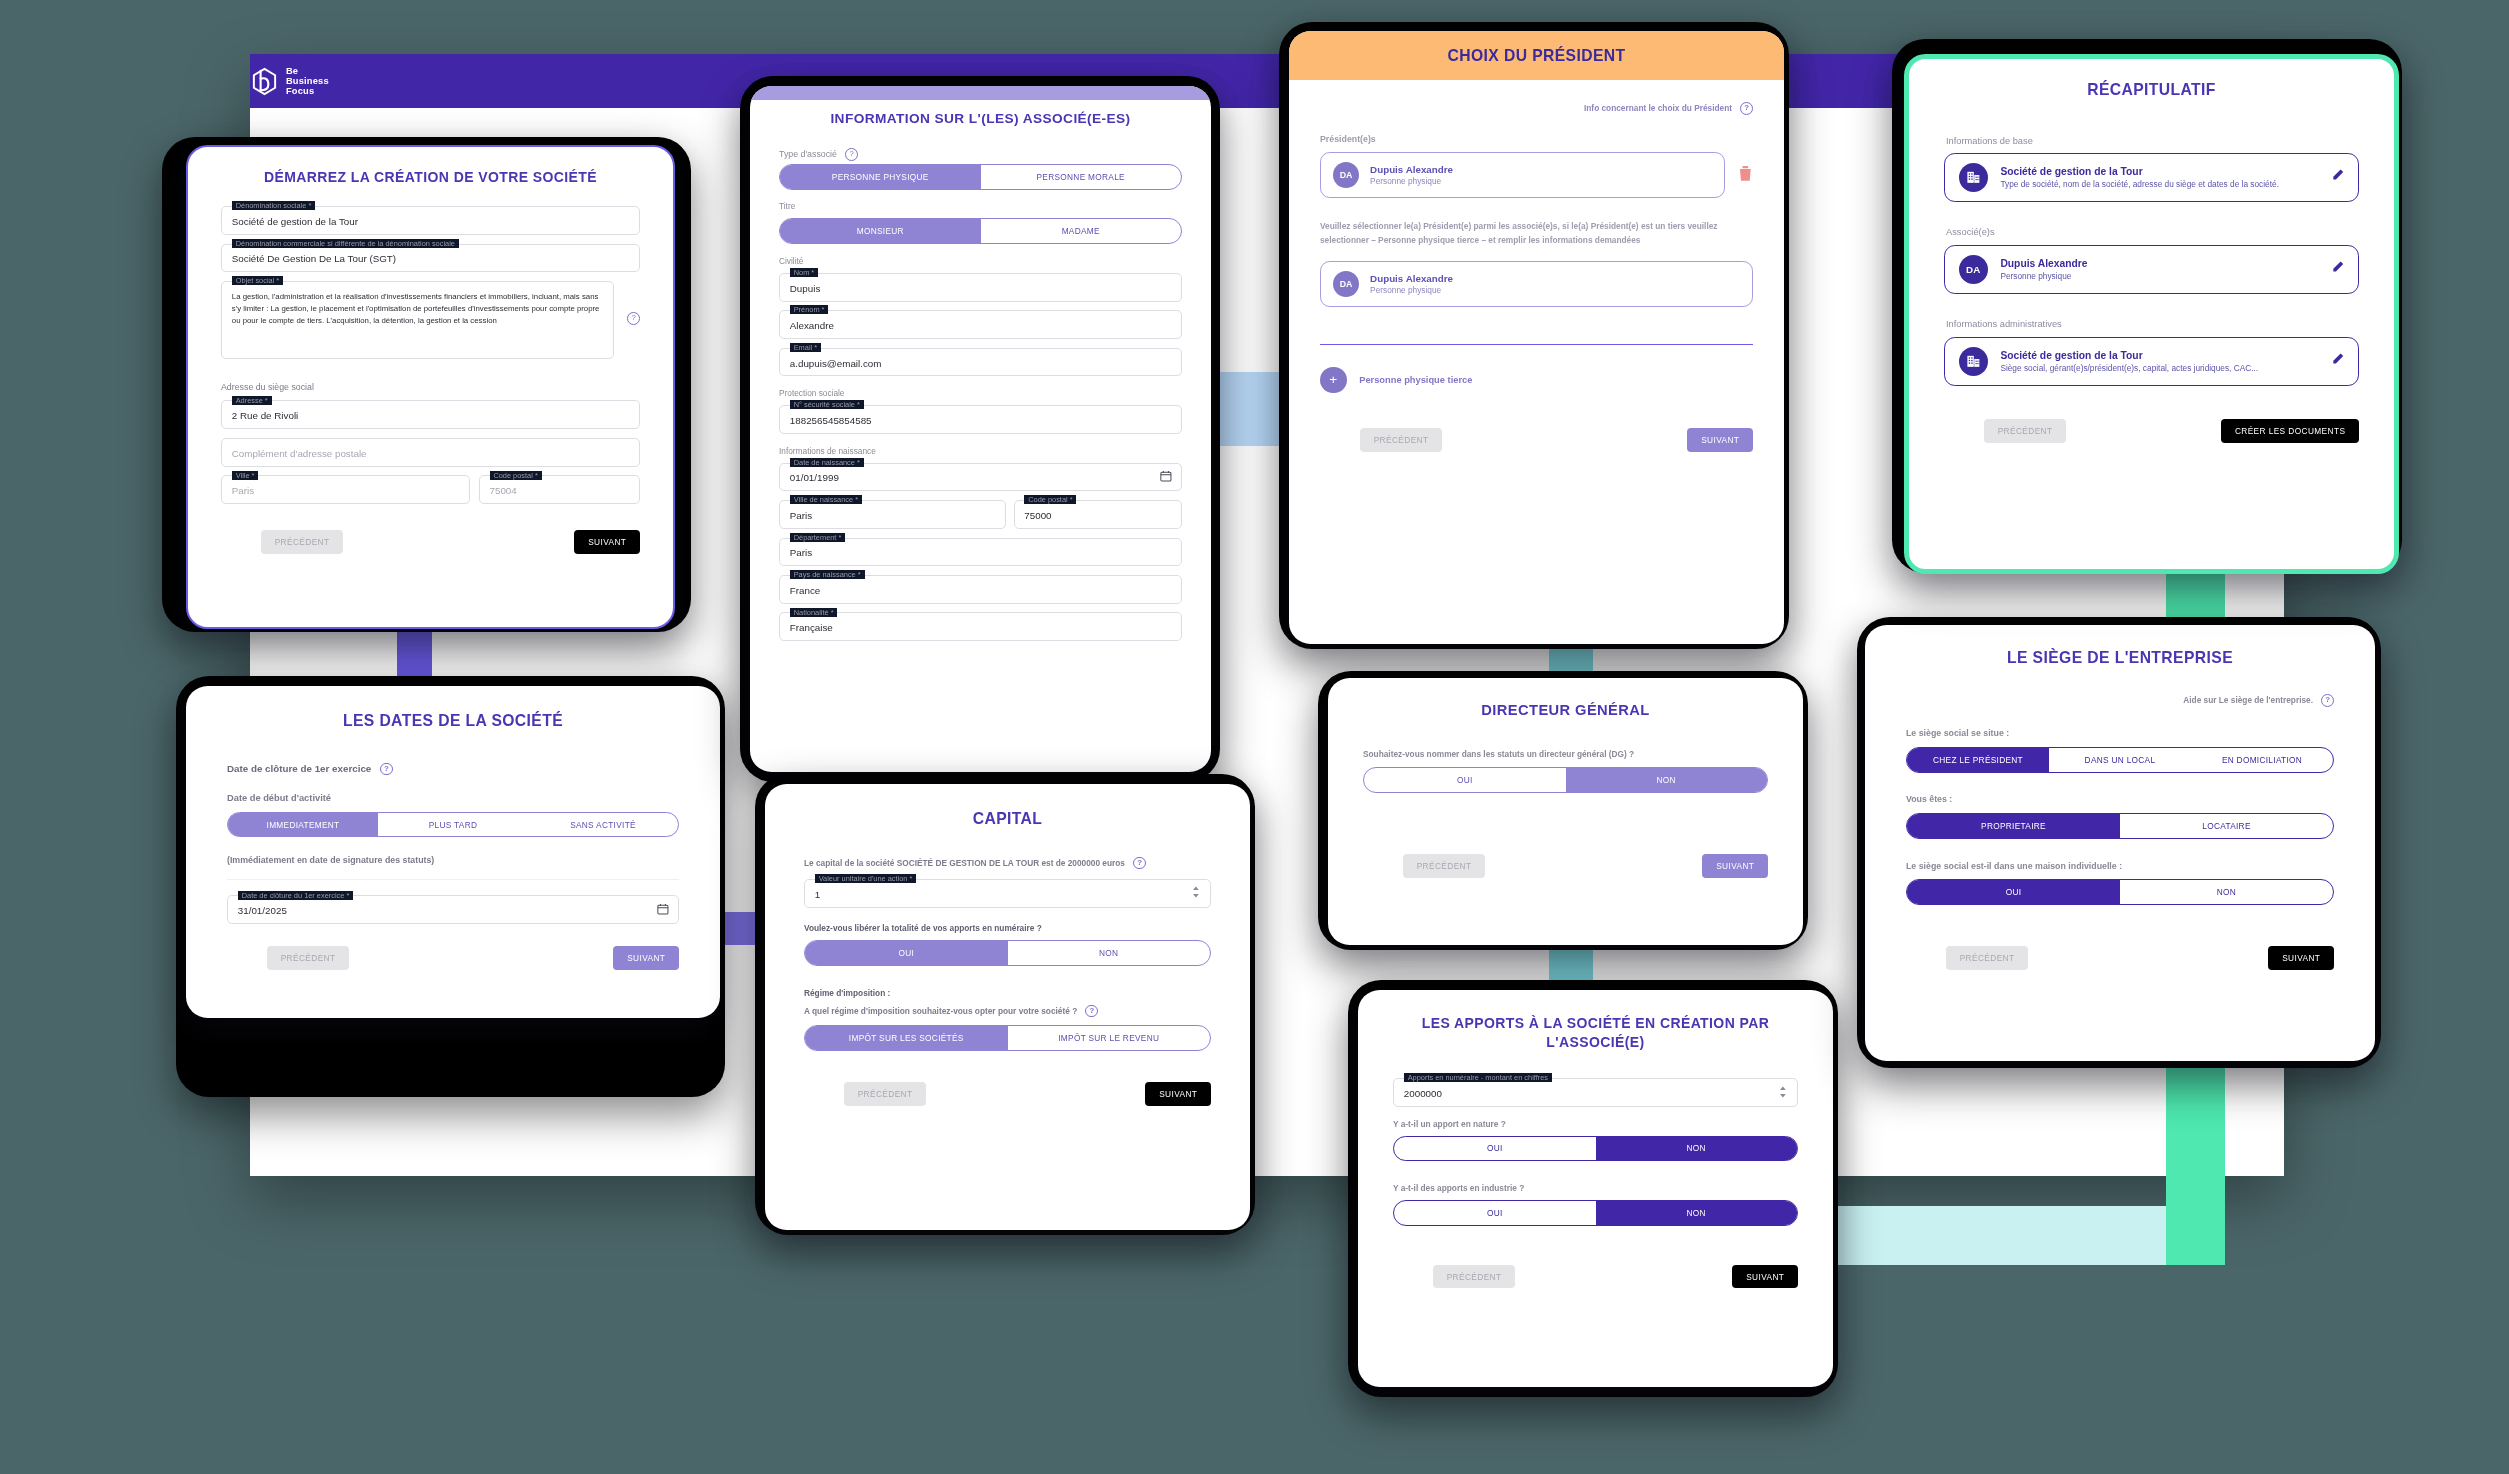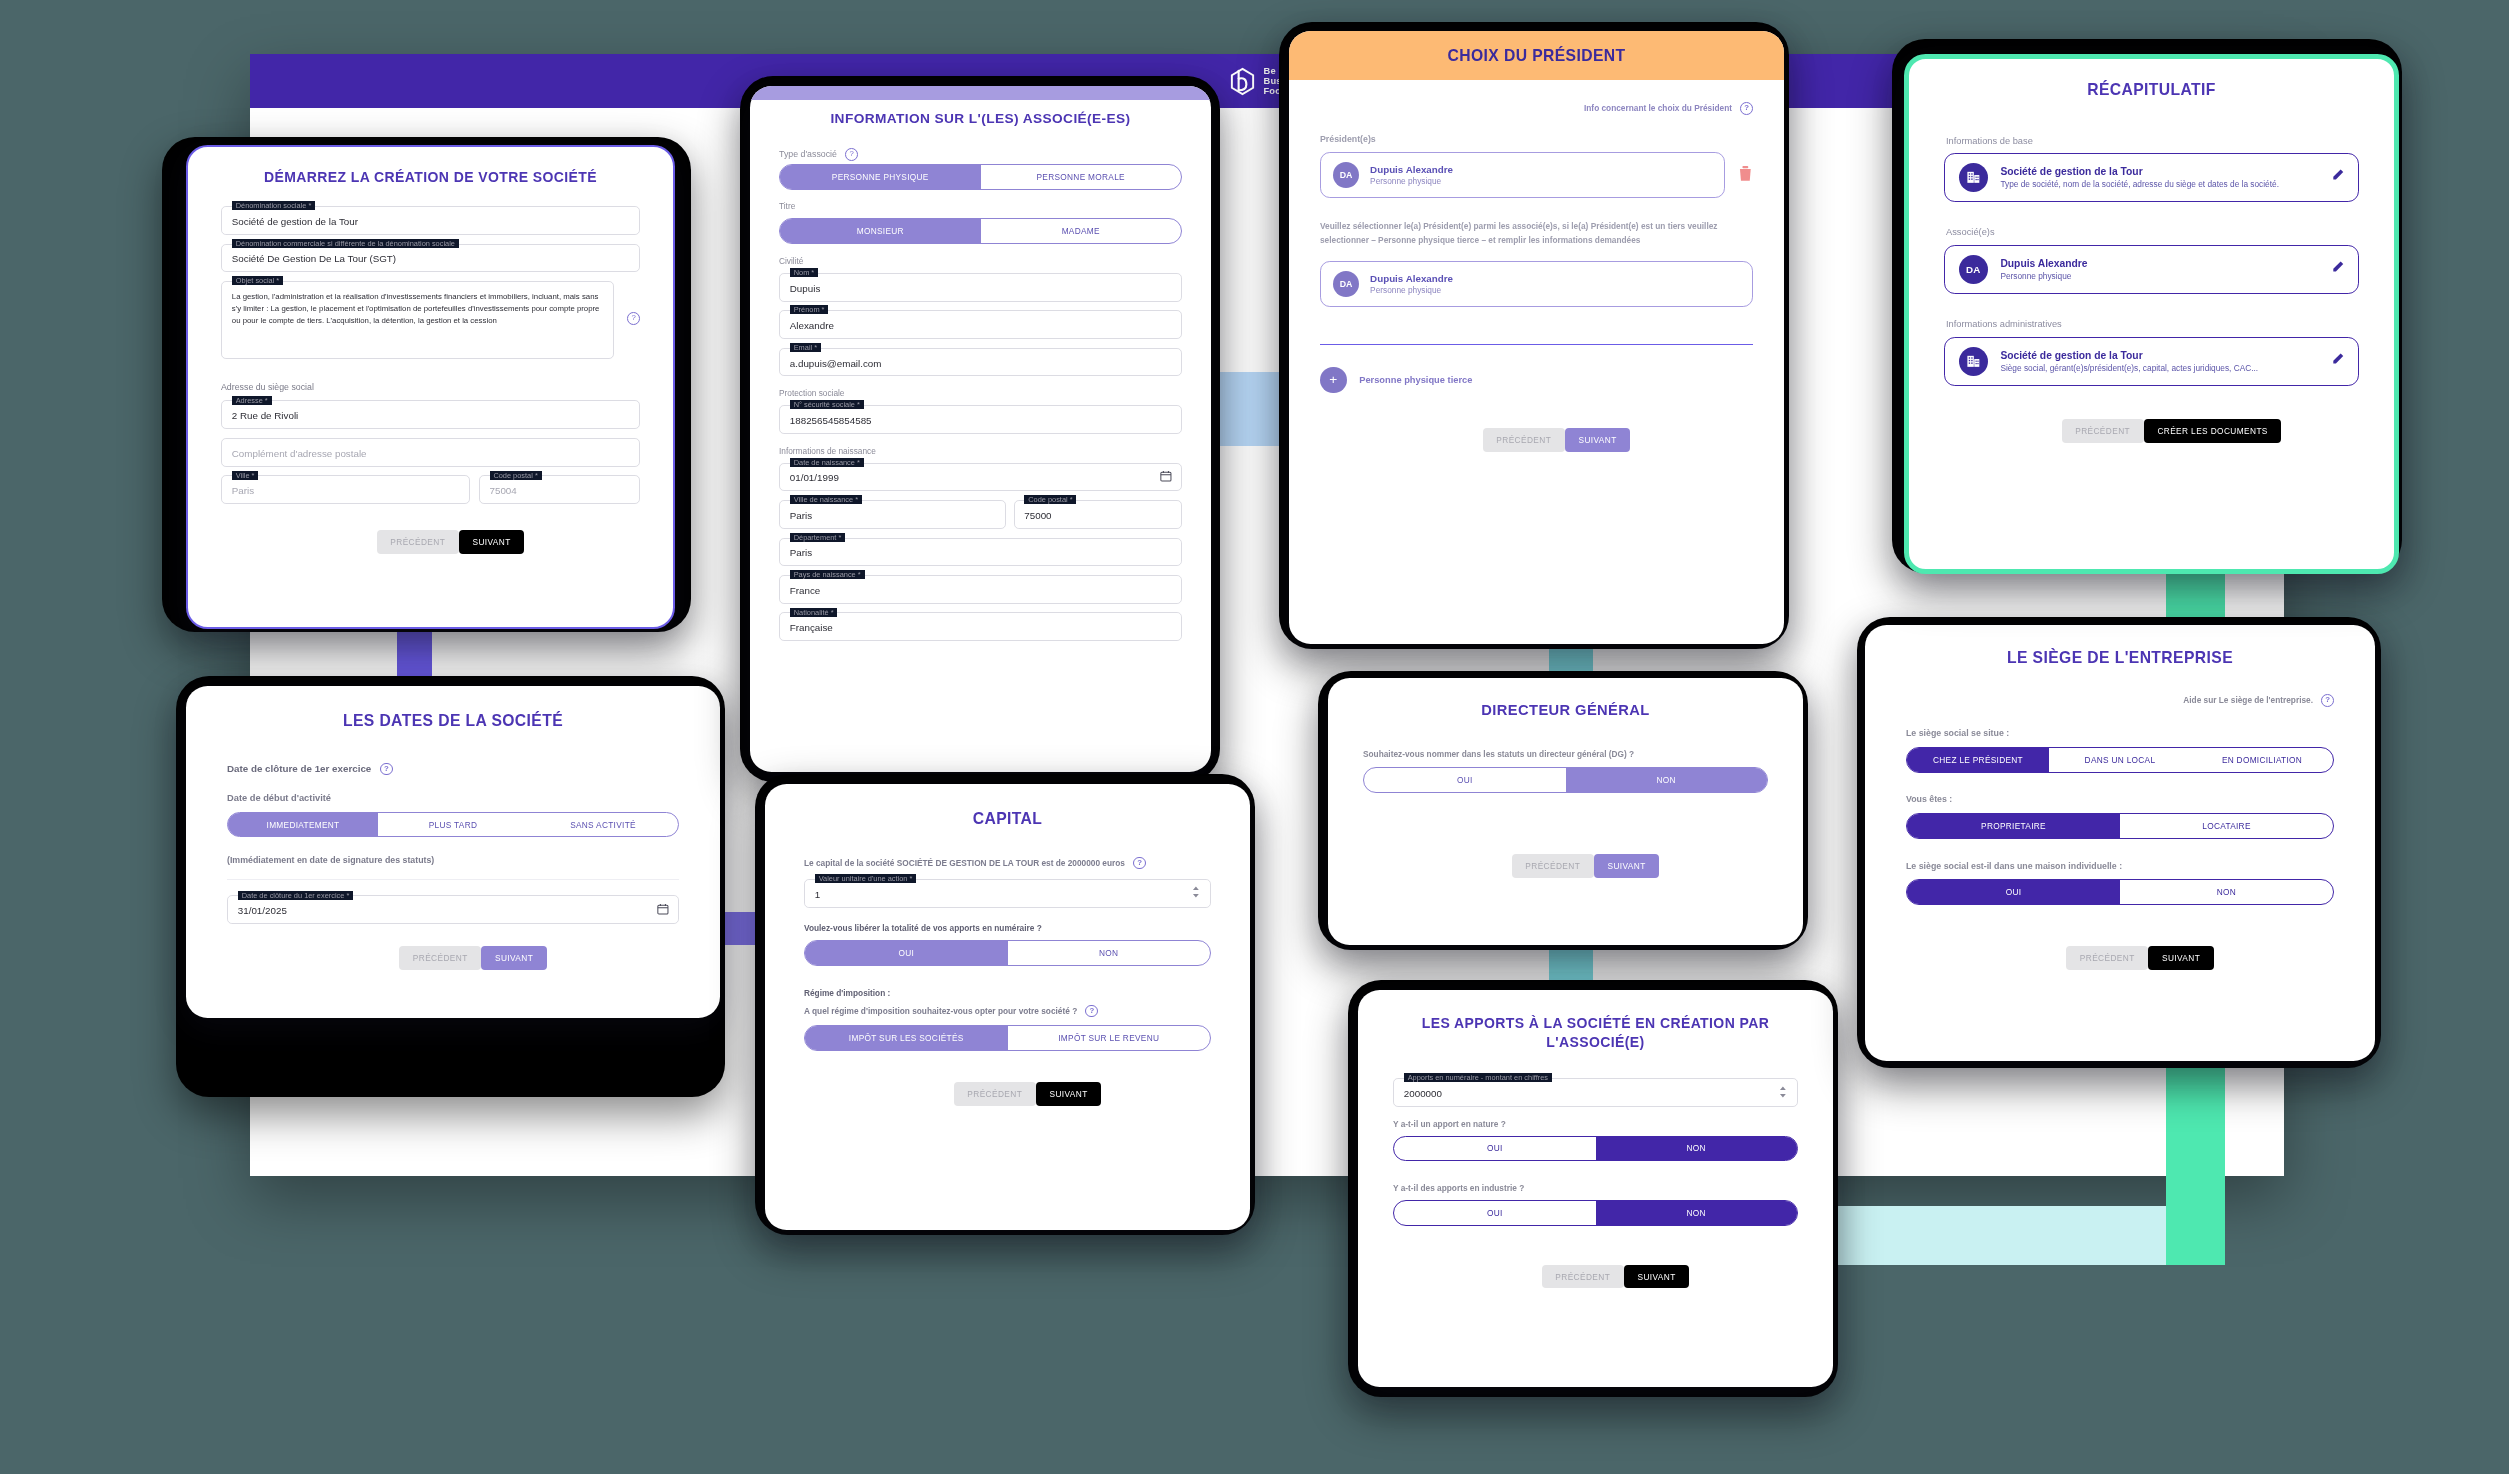--- a/index.html
+++ b/index.html
@@ -11,21 +11,21 @@
     position:relative;
   }
   .stage{position:absolute;inset:0;}
 
   
   .browser{
     position:absolute;left:250px;top:54px;width:2034px;height:1122px;
     background:#ffffff;box-shadow:0 23.5px 59px rgba(0,0,0,.35);
   }
   .browser-bar{
-    height:54px;background:#4226a8;display:flex;align-items:center;justify-content:center;
+    height:54px;background:#4226a8;display:flex;align-items:center;
   }
   .logo{display:flex;align-items:center;gap:6.9px;}
   .logo-mark{width:29px;height:33px;position:relative;}
   .logo-text{
     color:#fff;font-size:9.3px;line-height:10.3px;font-weight:bold;letter-spacing:0.2px;
   }
   .browser-body{height:1068px;background:#ffffff;}
 
   
   .device{
@@ -82,21 +82,21 @@
   .seg.dark{border-color:#4226a8;}
   .seg .opt{
     flex:1;text-align:center;padding:6.9px 3.9px;font-size:8.3px;color:#5a4fb0;
     letter-spacing:0.3px;white-space:nowrap;
   }
   .seg.dark .opt{color:#3b2a9c;}
   .seg .opt.on{background:#8f84d4;color:#fff;}
   .seg.dark .opt.on{background:#4226a8;color:#fff;}
 
   
-  .btnrow{display:flex;justify-content:center;align-items:center;margin-top:19.6px;margin-left:40px;}
+  .btnrow{display:flex;justify-content:space-between;align-items:center;margin-top:19.6px;margin-left:40px;}
   .btn{
     border-radius:3.9px;padding:6.9px 13.7px;font-size:8.3px;letter-spacing:0.4px;
   }
   .btn.prev{background:#e4e4e6;color:#a8a8b0;}
   .btn.next{background:#000000;color:#fff;}
   .btn.next.soft{background:#8f84d4;}
 
   
   .prow{
     display:flex;align-items:center;gap:10.8px;border:1.2px solid #a79ce0;

